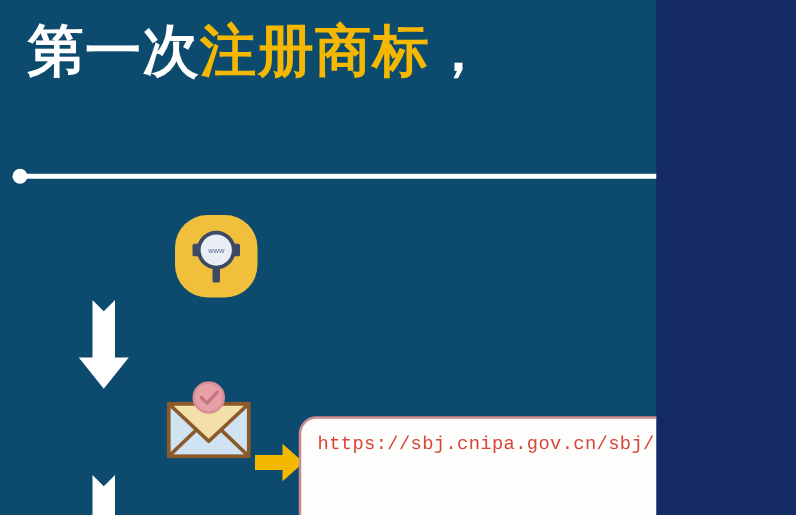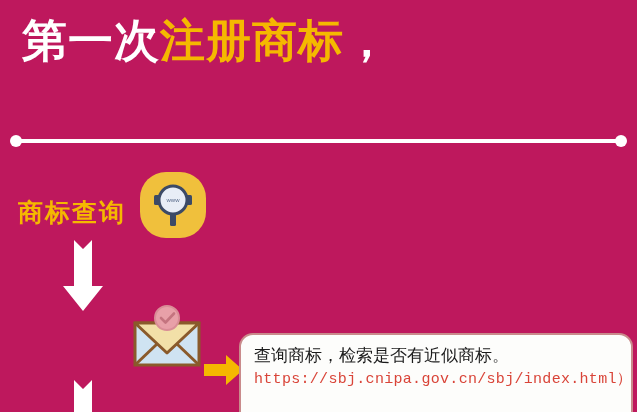--- a/index.html
+++ b/index.html
@@ -8,23 +8,23 @@
   }
   body {
     width: 637px;
     height: 412px;
     overflow: hidden;
     background: #132a63;
     font-family: "Liberation Sans", "DejaVu Sans", sans-serif;
   }
   .poster {
     position: relative;
-    width: 637px;
+    width: 525px;
     height: 412px;
-    background: #be185d;
+    background: #0c4a6e;
     overflow: hidden;
   }
 
   
   .title-block {
     position: absolute;
     left: 0; top: 0;
     width: 637px;
     height: 128px;
   }
@@ -158,28 +158,26 @@
   <div class="title-block">
     <div class="title-line title-line-1"><span class="t-white">第一次</span><span class="t-gold">注册商标</span><span class="t-comma">，</span></div>
   </div>
 
   <div class="divider">
     <span class="dot left"></span>
     <span class="dot right"></span>
   </div>
 
   <div class="row row-1">
-    <div class="step-label">商标查询</div>
 
     <svg class="arrow-right" viewBox="0 0 40 34">
       <path d="M0 11 L22 11 L22 2 L39 17 L22 32 L22 23 L0 23 Z" fill="#f5b800"></path>
     </svg>
 
     <div class="info-box box-1">
-      <div class="box-line">查询商标，检索是否有近似商标。</div>
       <div class="url-line">https://sbj.cnipa.gov.cn/sbj/index.html）</div>
     </div>
   </div>
 
   <div class="step-icon" style="left:140px; top:172px;">
     <div class="icon-search-bg">
       <svg width="66" height="66" viewBox="0 0 66 66">
 
         <rect x="14" y="23" width="7" height="10" rx="1.5" fill="#3c4a66"></rect>
         <rect x="45" y="23" width="7" height="10" rx="1.5" fill="#3c4a66"></rect>

